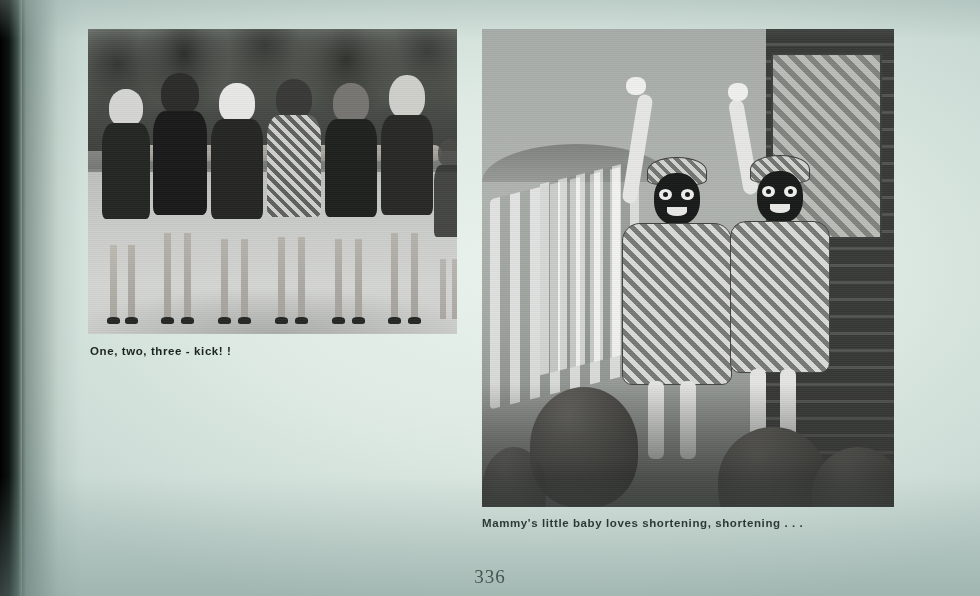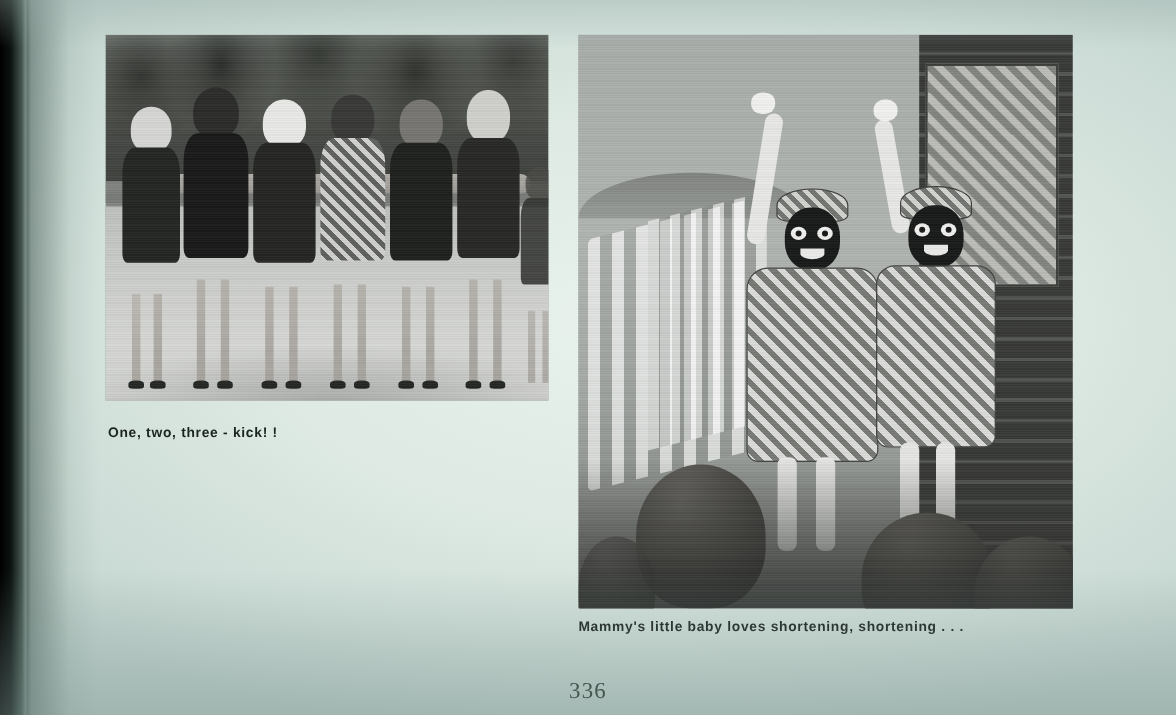--- a/index.html
+++ b/index.html
@@ -265,21 +265,21 @@
 
   
   .caption {
     position: absolute;
     color: #1c2420;
     font-size: 11.5px;
     letter-spacing: .6px;
     font-weight: 700;
     white-space: nowrap;
   }
-  #caption-left { left: 90px; top: 355px; text-align: center; }
+  #caption-left { left: 90px; top: 345px; text-align: center; }
   #caption-right { left: 482px; top: 517px; }
 
   .folio {
     position: absolute;
     left: 0; right: 0;
     top: 566px;
     text-align: center;
     color: #26302b;
     font-family: "Liberation Serif", serif;
     font-size: 19px;

